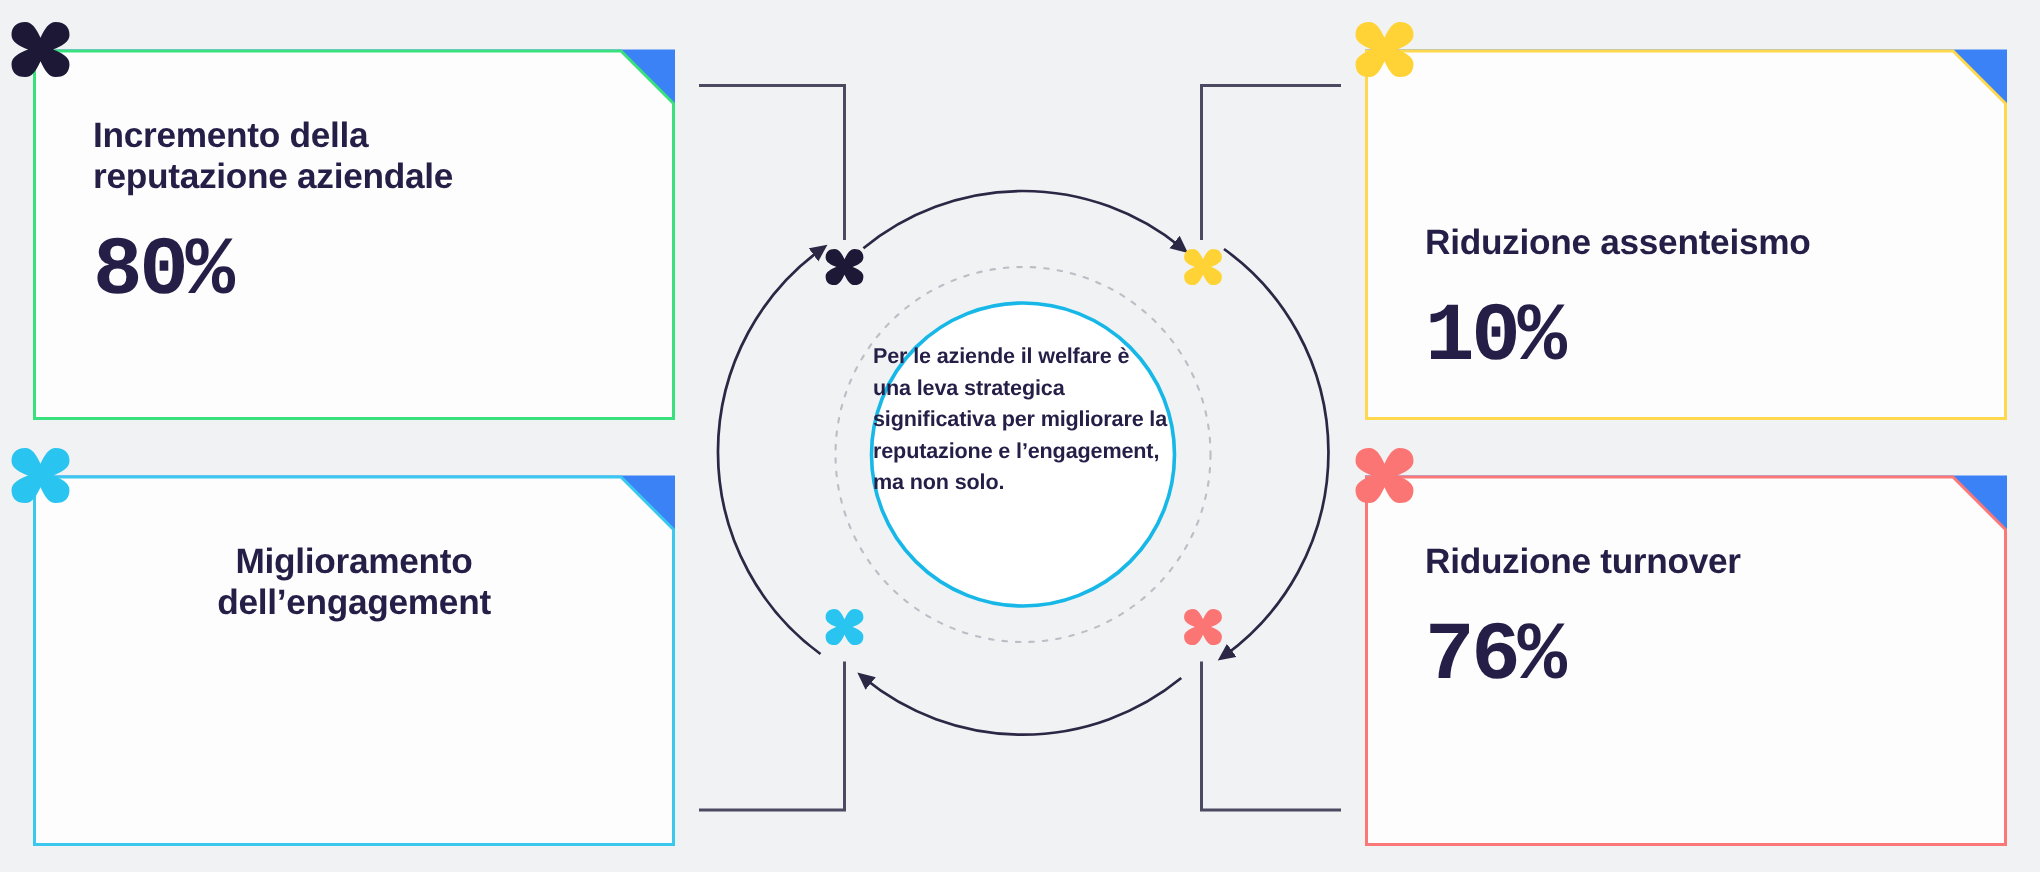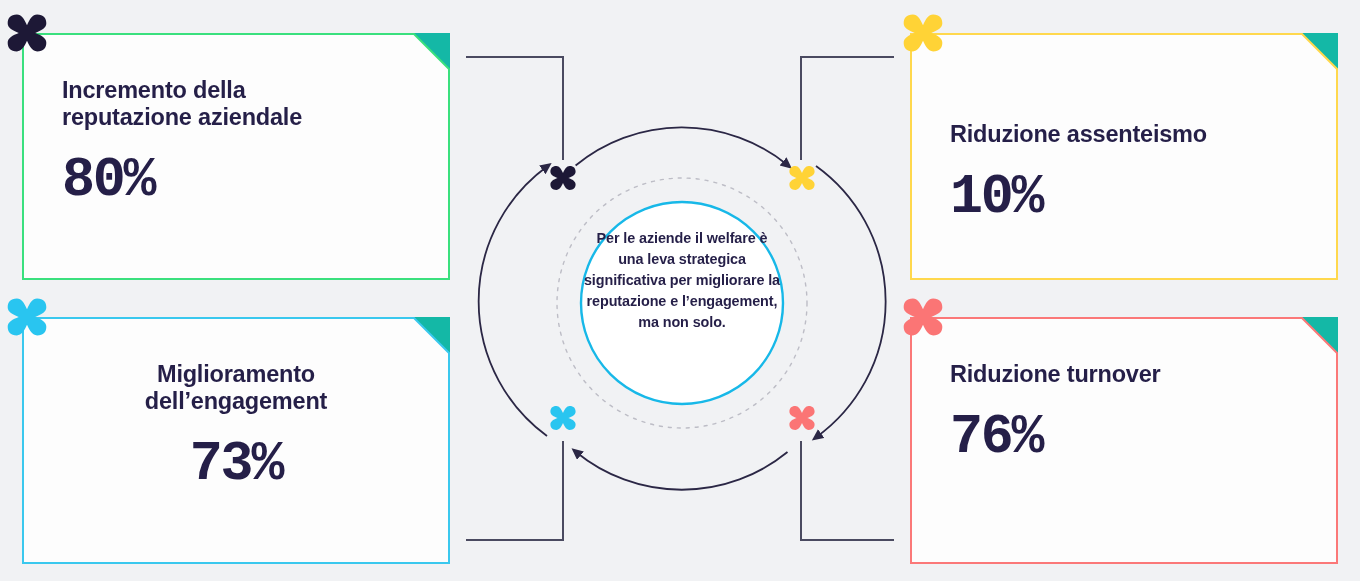--- a/index.html
+++ b/index.html
@@ -26,21 +26,21 @@
     left: 0;
     top: 0;
     width: 1360px;
     height: 581px;
     pointer-events: none;
   }
 
   
   .card {
     position: absolute;
-    background: #14b8a6;
+    background: #3b82f6;
     box-sizing: border-box;
   }
   .card-inner {
     position: absolute;
     left: 0; top: 0; right: 0; bottom: 0;
     padding: 44px 40px 0 40px;
     box-sizing: border-box;
   }
   .card-title {
     color: #251f48;
@@ -93,21 +93,20 @@
   #node-tr { left: 787px; top: 163px; }
   #node-bl { left: 548px; top: 403px; }
   #node-br { left: 787px; top: 403px; }
 
   
   #center-text {
     position: absolute;
     left: 582px;
     top: 228px;
     width: 200px;
-    text-align: center;
     color: #251f48;
     font-size: 14.4px;
     font-weight: bold;
     line-height: 1.46;
     letter-spacing: -0.1px;
   }
 </style>
 </head>
 <body>
 
@@ -154,29 +153,28 @@
     </div>
   </div>
 
   <div class="card" id="card-bottom-left">
     <svg class="card-border" viewBox="0 0 428 247" preserveAspectRatio="none">
       <path d="M1,1 L392,1 L427,36 L427,246 L1,246 Z" fill="#fdfdfd" stroke="#3ac8ee" stroke-width="2" vector-effect="non-scaling-stroke"></path>
     </svg>
     <div class="card-inner">
       <p class="card-title">Miglioramento
 dell’engagement</p>
-      <p class="card-value">73%</p>
     </div>
   </div>
 
   <div class="card" id="card-top-right">
     <svg class="card-border" viewBox="0 0 428 247" preserveAspectRatio="none">
       <path d="M1,1 L392,1 L427,36 L427,246 L1,246 Z" fill="#fdfdfd" stroke="#ffd84d" stroke-width="2" vector-effect="non-scaling-stroke"></path>
     </svg>
-    <div class="card-inner" style="padding-top:88px;">
+    <div class="card-inner" style="padding-top:115px;">
       <p class="card-title">Riduzione assenteismo</p>
       <p class="card-value">10%</p>
     </div>
   </div>
 
   <div class="card" id="card-bottom-right">
     <svg class="card-border" viewBox="0 0 428 247" preserveAspectRatio="none">
       <path d="M1,1 L392,1 L427,36 L427,246 L1,246 Z" fill="#fdfdfd" stroke="#fb7878" stroke-width="2" vector-effect="non-scaling-stroke"></path>
     </svg>
     <div class="card-inner" style="">

